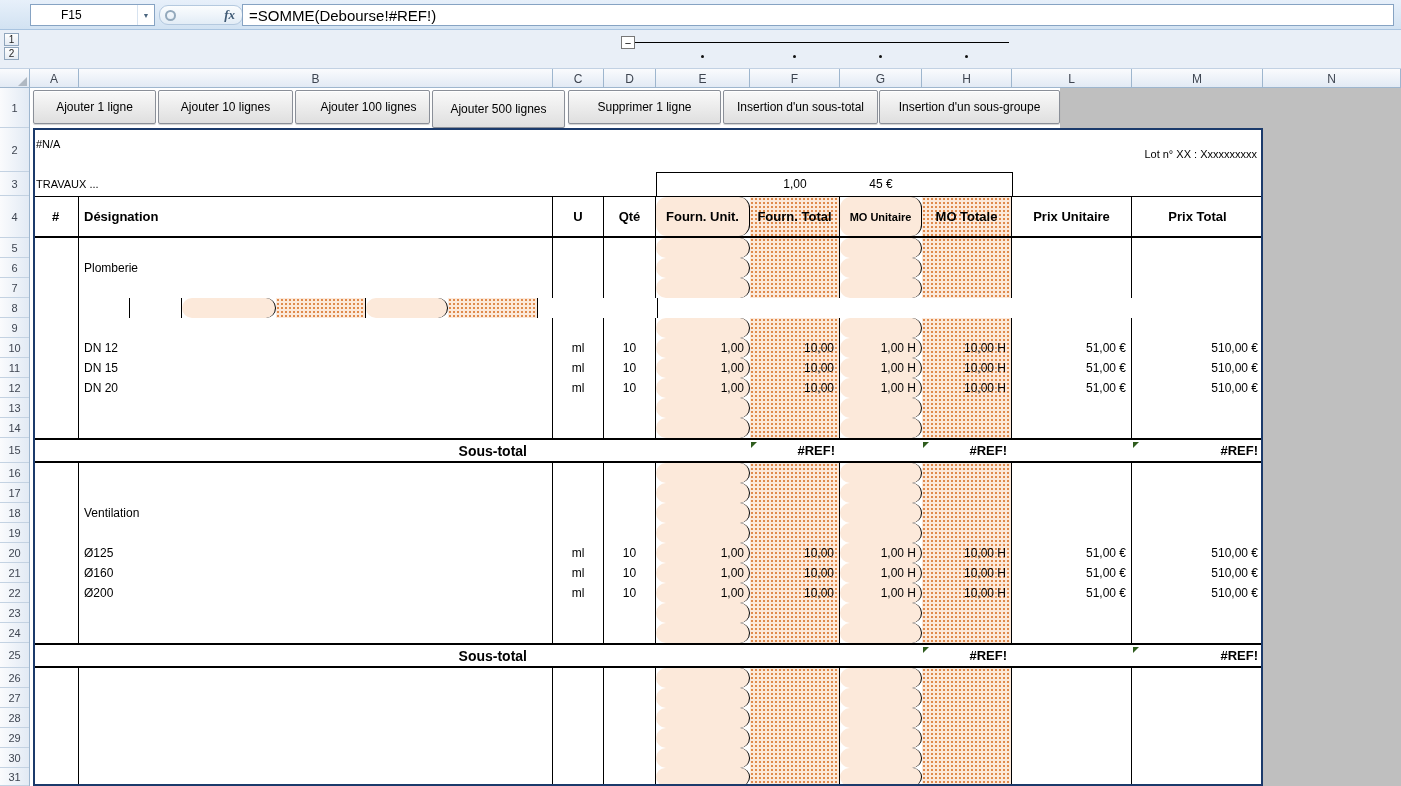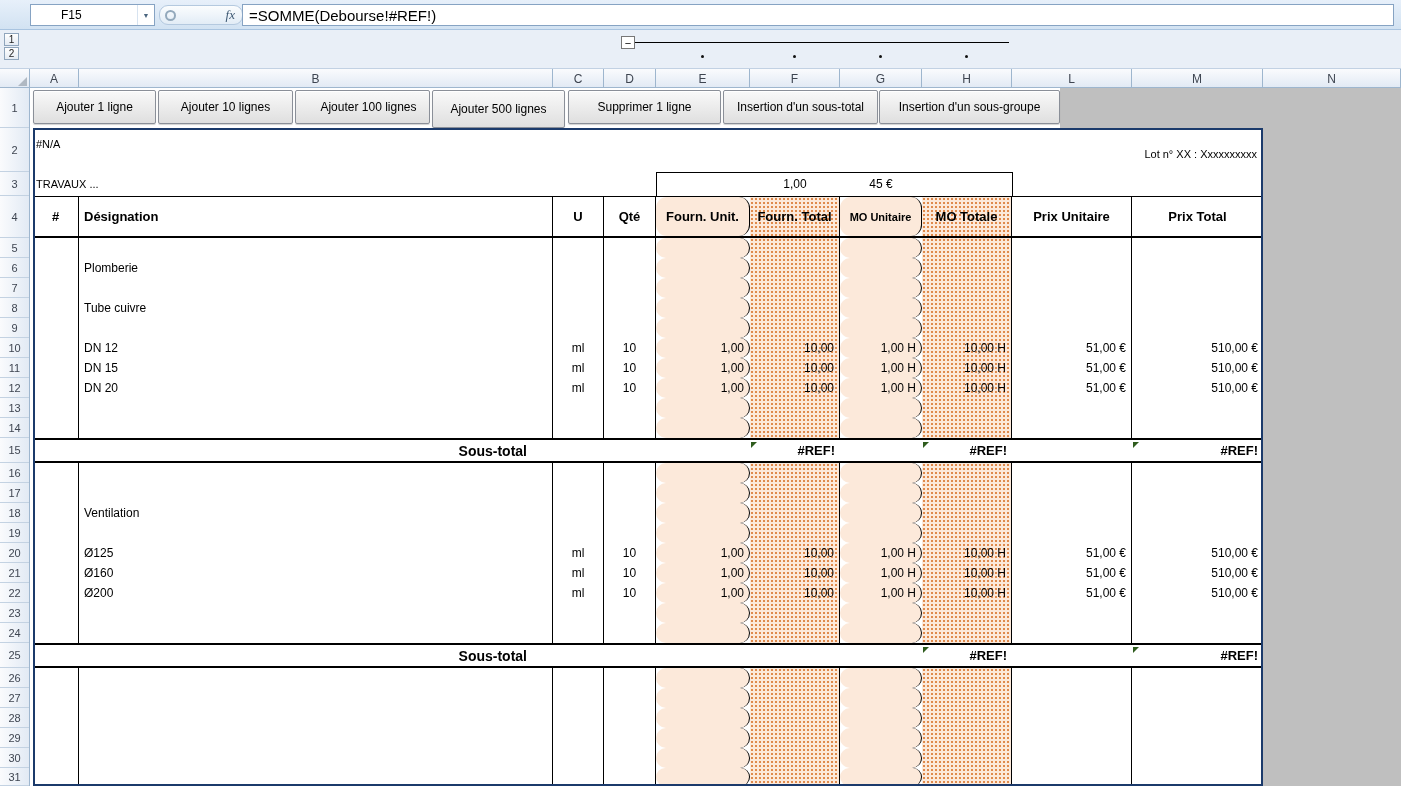--- a/index.html
+++ b/index.html
@@ -15,21 +15,21 @@
   .abs{position:absolute;}
   #stage{left:0;top:0;width:1401px;height:786px;}
 
   
   #formula-row{left:0;top:0;width:1401px;height:30px;background:linear-gradient(#E7F0FA,#D2E2F2);border-bottom:1px solid #A9C4E0;}
   #name-box{left:30px;top:4px;width:125px;height:22px;background:#fff;border:1px solid #86A3C3;display:flex;align-items:center;font-size:12px;}
   #name-box .nb-txt{flex:1;padding-left:30px;}
   #name-box .nb-dd{width:17px;height:100%;display:flex;align-items:center;justify-content:center;color:#4A657F;font-size:7px;border-left:1px solid #D7E3F0;}
   #fx-zone{left:159px;top:5px;width:84px;height:20px;border-radius:9px;background:linear-gradient(#FBFDFE,#E2ECF6);border:1px solid #B4C9DF;display:flex;align-items:center;}
   #fx-zone .circle{width:11px;height:11px;border:2px solid #93A9BC;border-radius:50%;margin-left:5px;}
-  #fx-zone .fx{margin-left:auto;margin-right:7px;font-family:"Liberation Serif",serif;font-style:italic;font-weight:normal;font-size:13px;color:#3F5A75;}
+  #fx-zone .fx{margin-left:auto;margin-right:7px;font-family:"Liberation Serif",serif;font-style:italic;font-weight:bold;font-size:13px;color:#3F5A75;}
   #formula-input{left:242px;top:4px;width:1152px;height:22px;background:#fff;border:1px solid #86A3C3;display:flex;align-items:center;font-size:15px;padding-left:6px;color:#000;}
 
   
   #outline-strip{left:0;top:30px;width:1401px;height:38px;background:#E9EFF7;}
   .lvl-btn{width:15px;height:13px;background:linear-gradient(#FFF,#E4EBF3);border:1px solid #8FA5BC;font-size:10px;color:#222;display:flex;align-items:center;justify-content:center;}
   #collapse-btn{left:621px;top:6px;width:14px;height:13px;background:#FFF;border:1px solid #777;font-size:11px;display:flex;align-items:center;justify-content:center;}
   #group-line{left:635px;top:12px;width:374px;height:1px;background:#000;}
   .odot{width:3px;height:3px;border-radius:50%;background:#111;top:25px;}
 
   
@@ -215,21 +215,20 @@
       <div class="cell dcell w-D al-c"></div>
       <div class="cell dcell w-E al-r bg-peach"></div>
       <div class="cell dcell w-F al-r bg-dots"></div>
       <div class="cell dcell w-G al-r bg-peach"></div>
       <div class="cell dcell w-H al-r bg-dots"></div>
       <div class="cell dcell w-L al-r"></div>
       <div class="cell dcell w-M al-r last"></div>
     </div>
     <div class="trow abs" style="left: 33px; top: 298px; width: 1230px; height: 20px;">
       <div class="cell dcell w-A al-c"></div>
-      <div class="cell dcell w-B al-l">Tube cuivre</div>
       <div class="cell dcell w-C al-c"></div>
       <div class="cell dcell w-D al-c"></div>
       <div class="cell dcell w-E al-r bg-peach"></div>
       <div class="cell dcell w-F al-r bg-dots"></div>
       <div class="cell dcell w-G al-r bg-peach"></div>
       <div class="cell dcell w-H al-r bg-dots"></div>
       <div class="cell dcell w-L al-r"></div>
       <div class="cell dcell w-M al-r last"></div>
     </div>
     <div class="trow abs" style="left: 33px; top: 318px; width: 1230px; height: 20px;">

